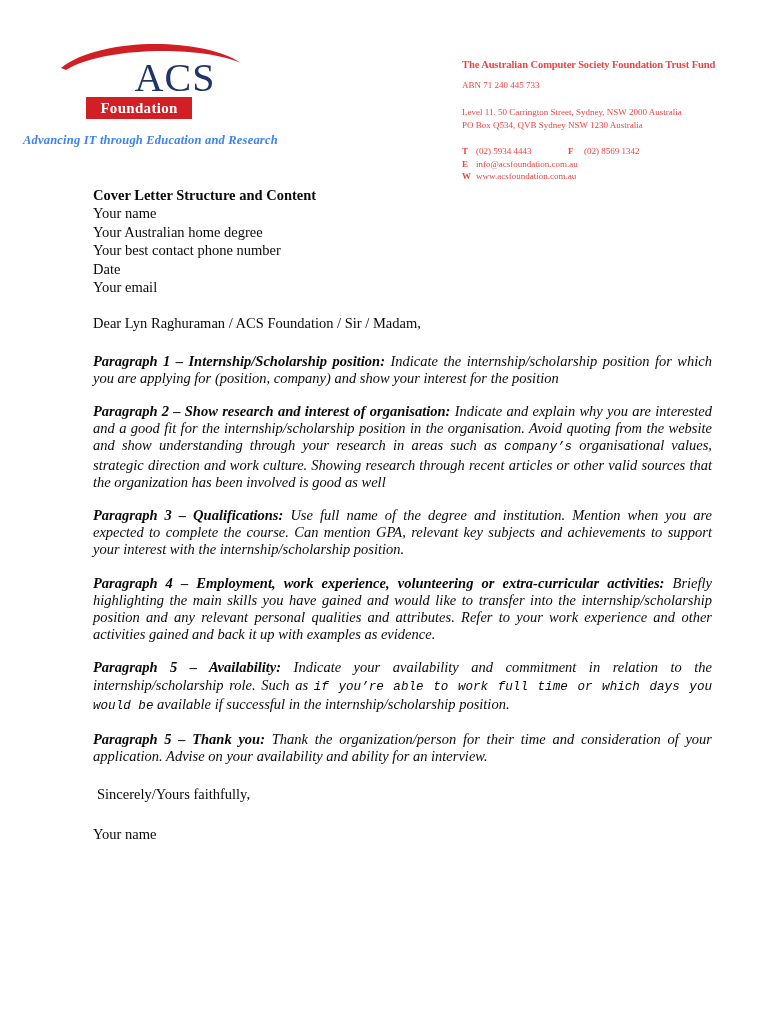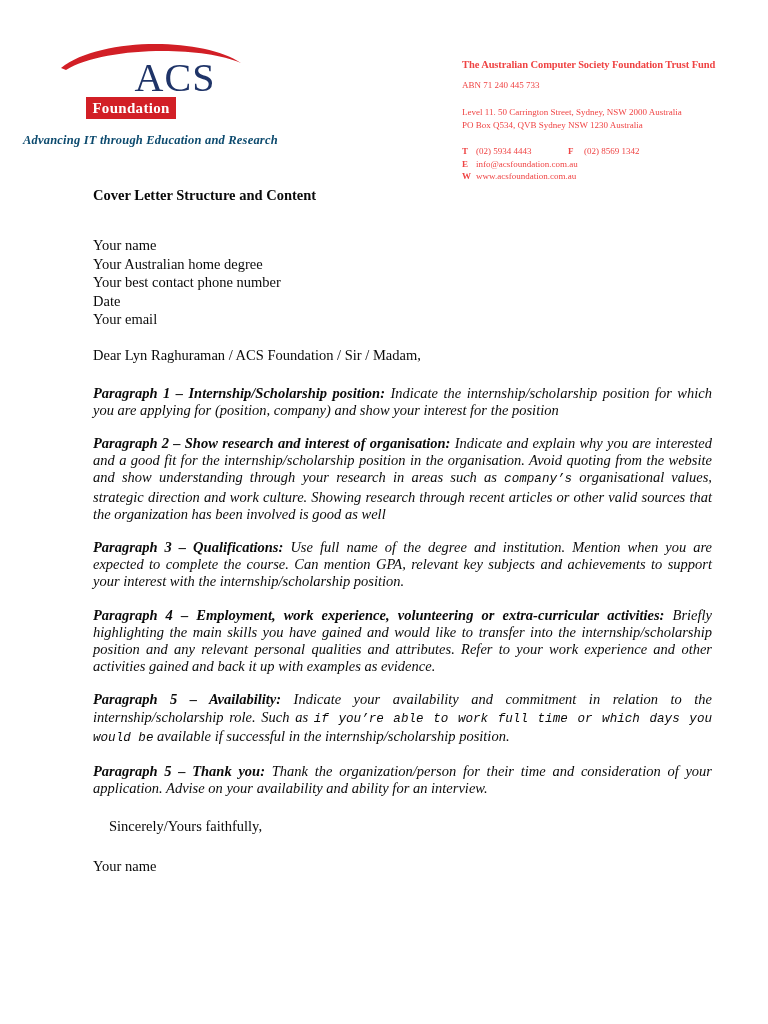--- a/index.html
+++ b/index.html
@@ -51,21 +51,21 @@
     font-size: 40px;
     line-height: 44px;
     font-weight: 400;
     letter-spacing: 1px;
     color: #1f3468;
   }
   .logo-banner {
     position: absolute;
     left: 31px;
     top: 64px;
-    width: 90px;
+    width: 106px;
     height: 22px;
     background: #d21f26;
     display: flex;
     align-items: center;
     justify-content: center;
   }
   .logo-banner span {
     font-family: "Liberation Serif", "DejaVu Serif", serif;
     font-size: 15px;
     font-weight: 700;
@@ -75,21 +75,21 @@
   }
   .logo-tagline {
     position: absolute;
     left: -32px;
     top: 100px;
     width: 330px;
     font-family: "Liberation Serif", "DejaVu Serif", serif;
     font-style: italic;
     font-weight: 700;
     font-size: 12.5px;
-    color: #0c4a6e;
+    color: #3b82f6;
     letter-spacing: 0.2px;
     white-space: nowrap;
   }
 
   
   .contact-block {
     position: absolute;
     left: 462px;
     top: 58px;
     width: 300px;
@@ -146,21 +146,21 @@
   .letter {
     position: absolute;
     left: 93px;
     top: 186px;
     width: 619px;
   }
   .doc-title {
     font-size: 14.5px;
     font-weight: 700;
     line-height: 18px;
-    margin: 0 0 32px 0;
+    margin: 0 0 0 0;
   }
   .sender-block {
     font-size: 14.5px;
     line-height: 18.6px;
     margin: 0 0 17px 0;
   }
   .sender-block div {
     white-space: nowrap;
   }
   .salutation {
@@ -179,21 +179,21 @@
     font-weight: 700;
   }
   
   .mono {
     font-family: "Liberation Mono", "DejaVu Sans Mono", monospace;
     font-size: 12.6px;
   }
   .closing {
     font-size: 14.5px;
     line-height: 18.6px;
-    margin: 20px 0 0 16px;
+    margin: 20px 0 0 4px;
   }
   .signoff-name {
     font-size: 14.5px;
     line-height: 18.6px;
     margin: 21px 0 0 0;
   }
 </style>
 </head>
 <body>
 

